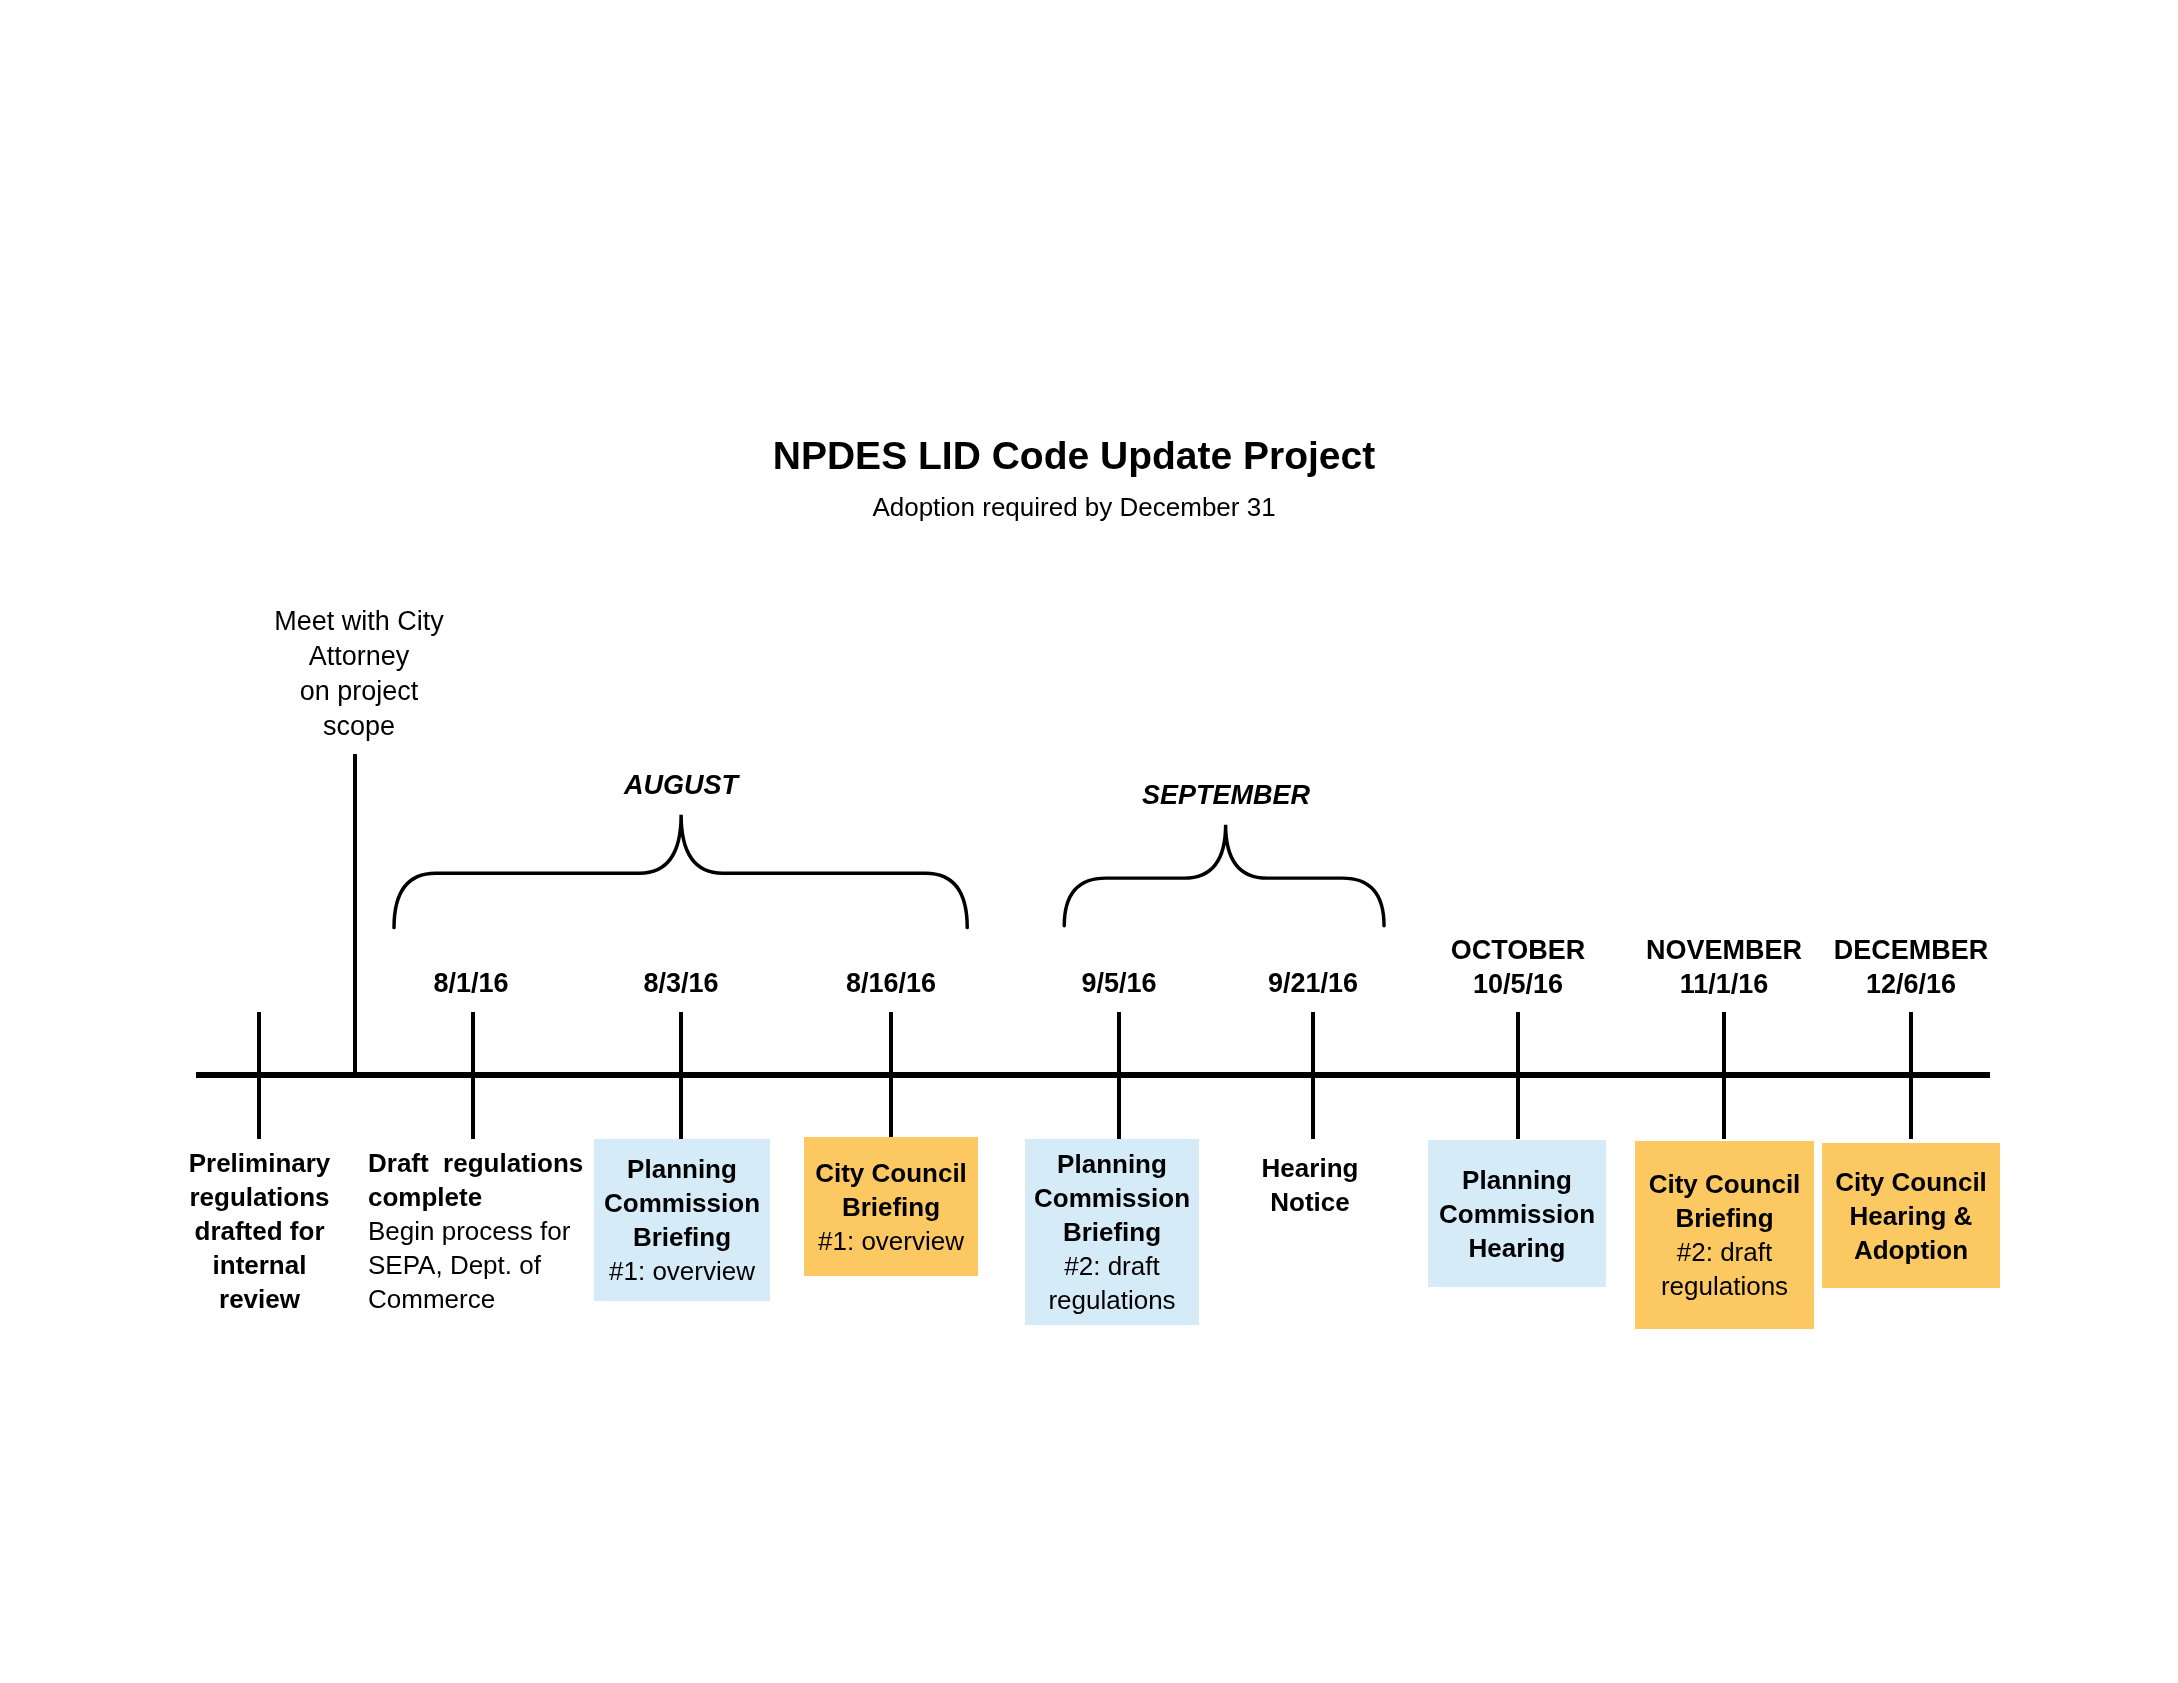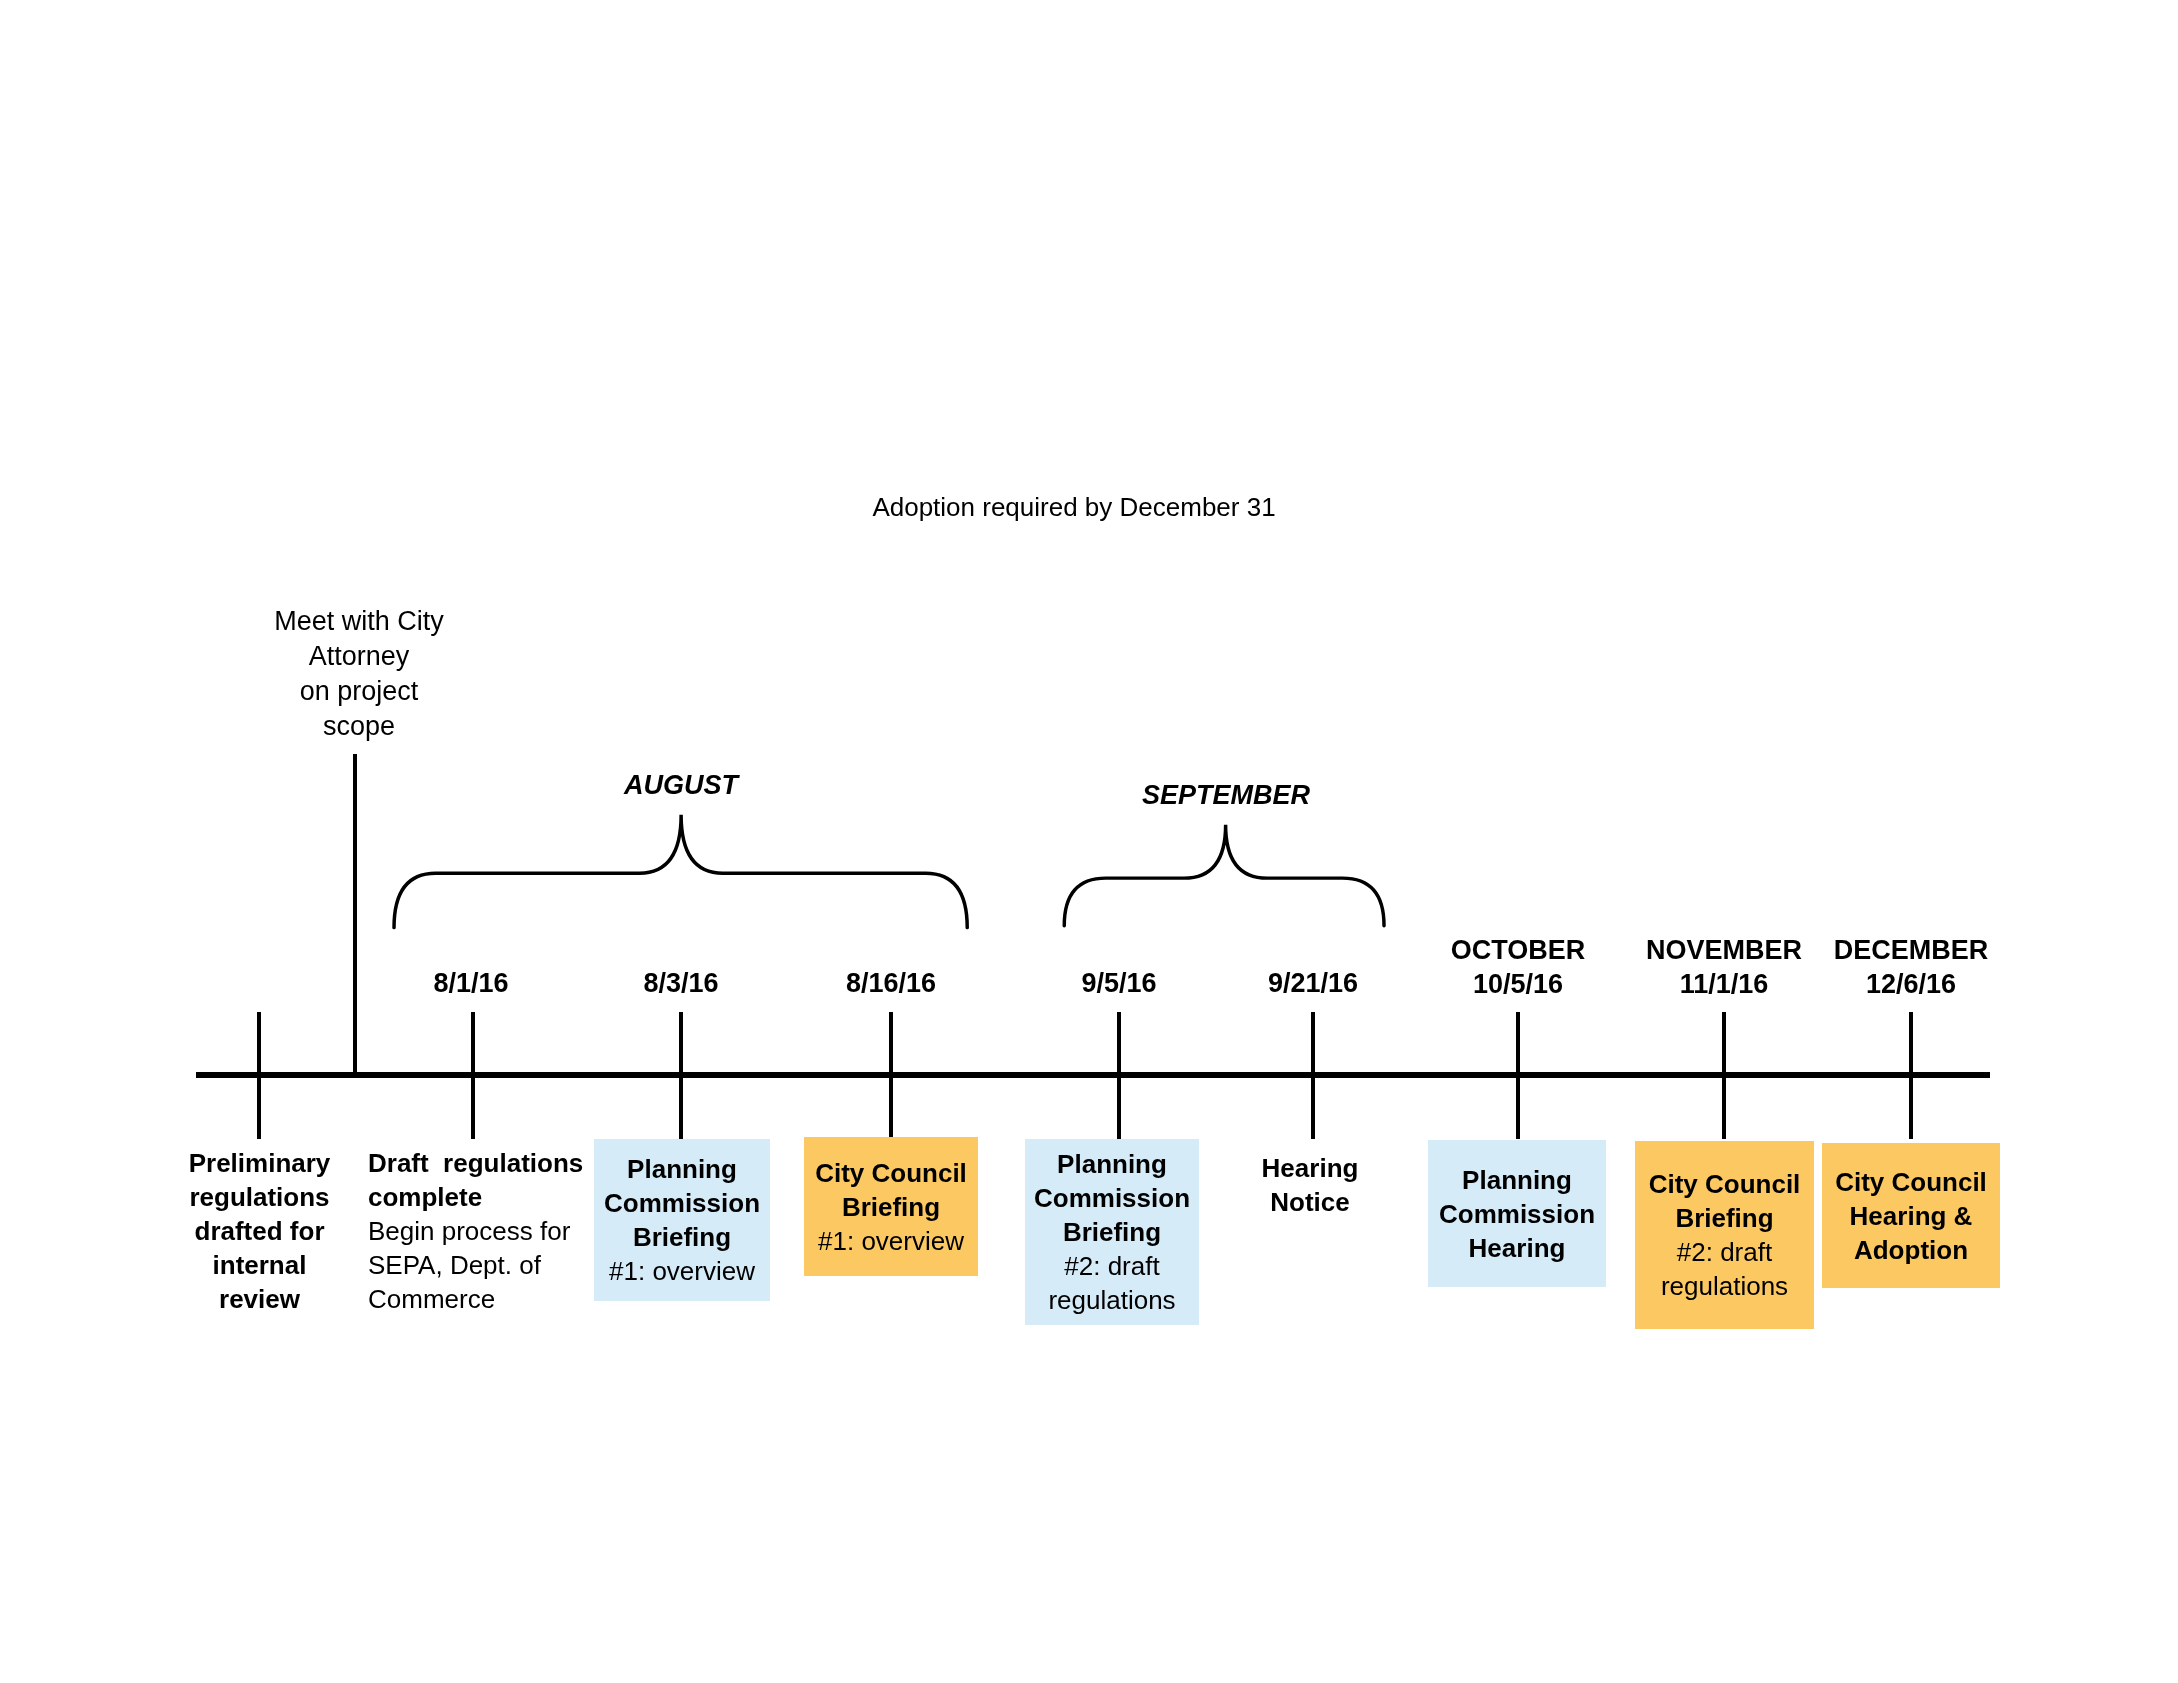--- a/index.html
+++ b/index.html
@@ -23,20 +23,21 @@
   .evbox { position:absolute; display:flex; flex-direction:column; justify-content:center;
            align-items:center; font-size:26px; line-height:34px; text-align:center; }
   .gap-top { }
   svg.overlay { position:absolute; left:0; top:0; pointer-events:none; }
 </style>
 </head>
 <body>
 
 <div class="page">
 
+  <div class="title">NPDES LID Code Update Project</div>
   <div class="subtitle">Adoption required by December 31</div>
 
   <div class="txt c" style="left:255px; top:604px; width:208px; font-size:27px; line-height:35px;">
     <span class="ln">Meet with City</span>
     <span class="ln">Attorney</span>
     <span class="ln">on project</span>
     <span class="ln">scope</span>
   </div>
   <div class="vline" style="left:353px; top:754px; width:4px; height:319px;"></div>
 

